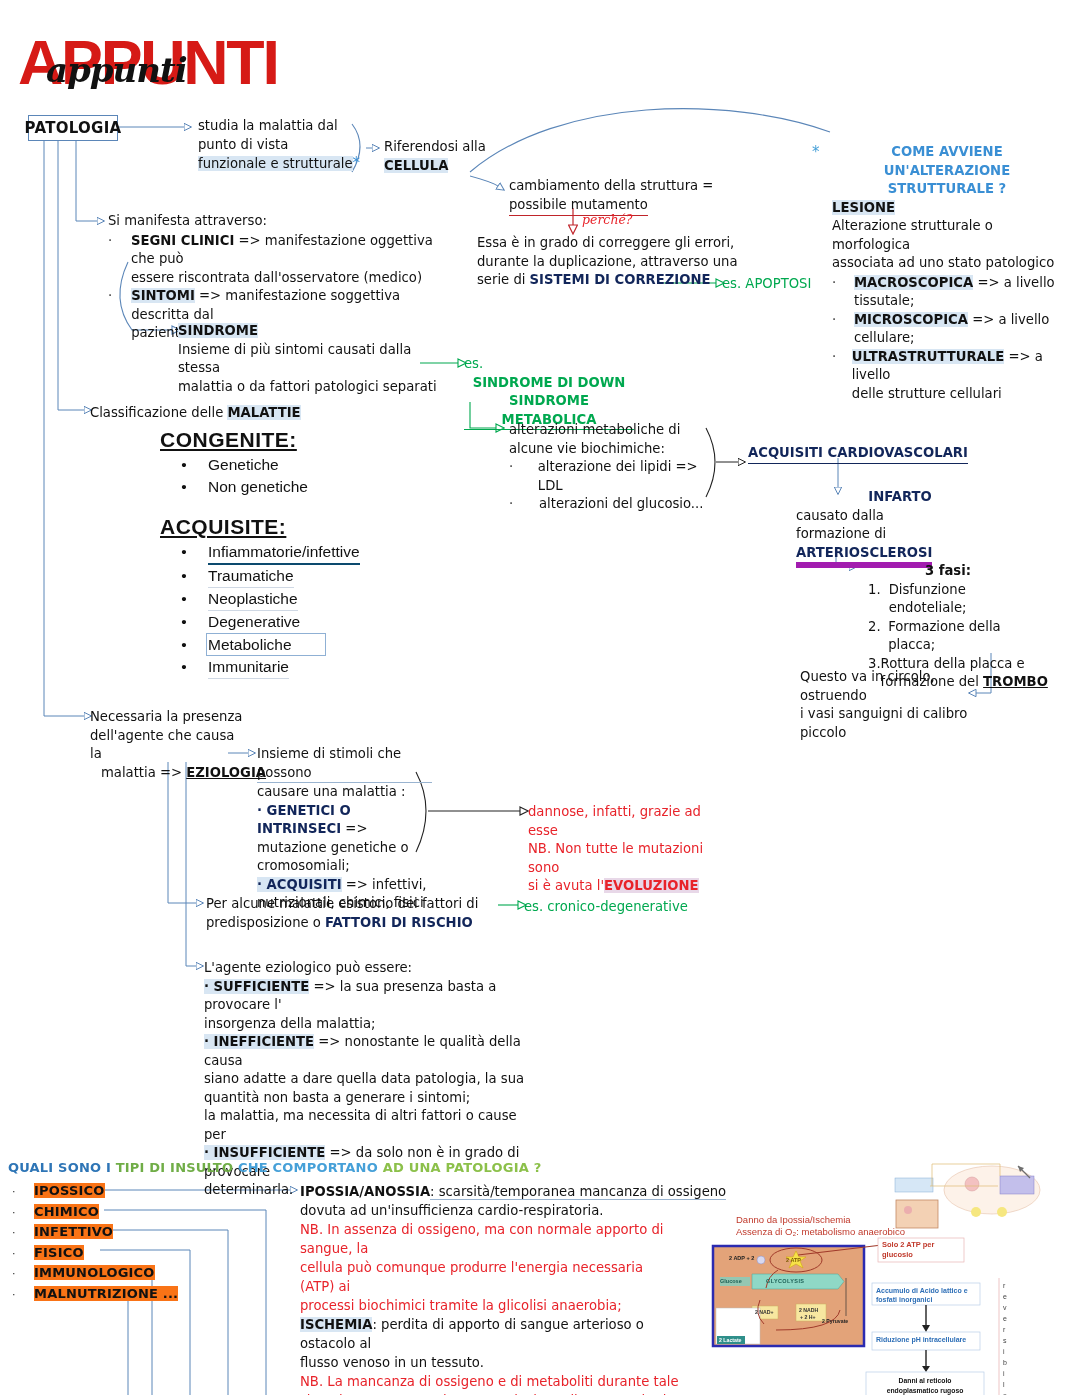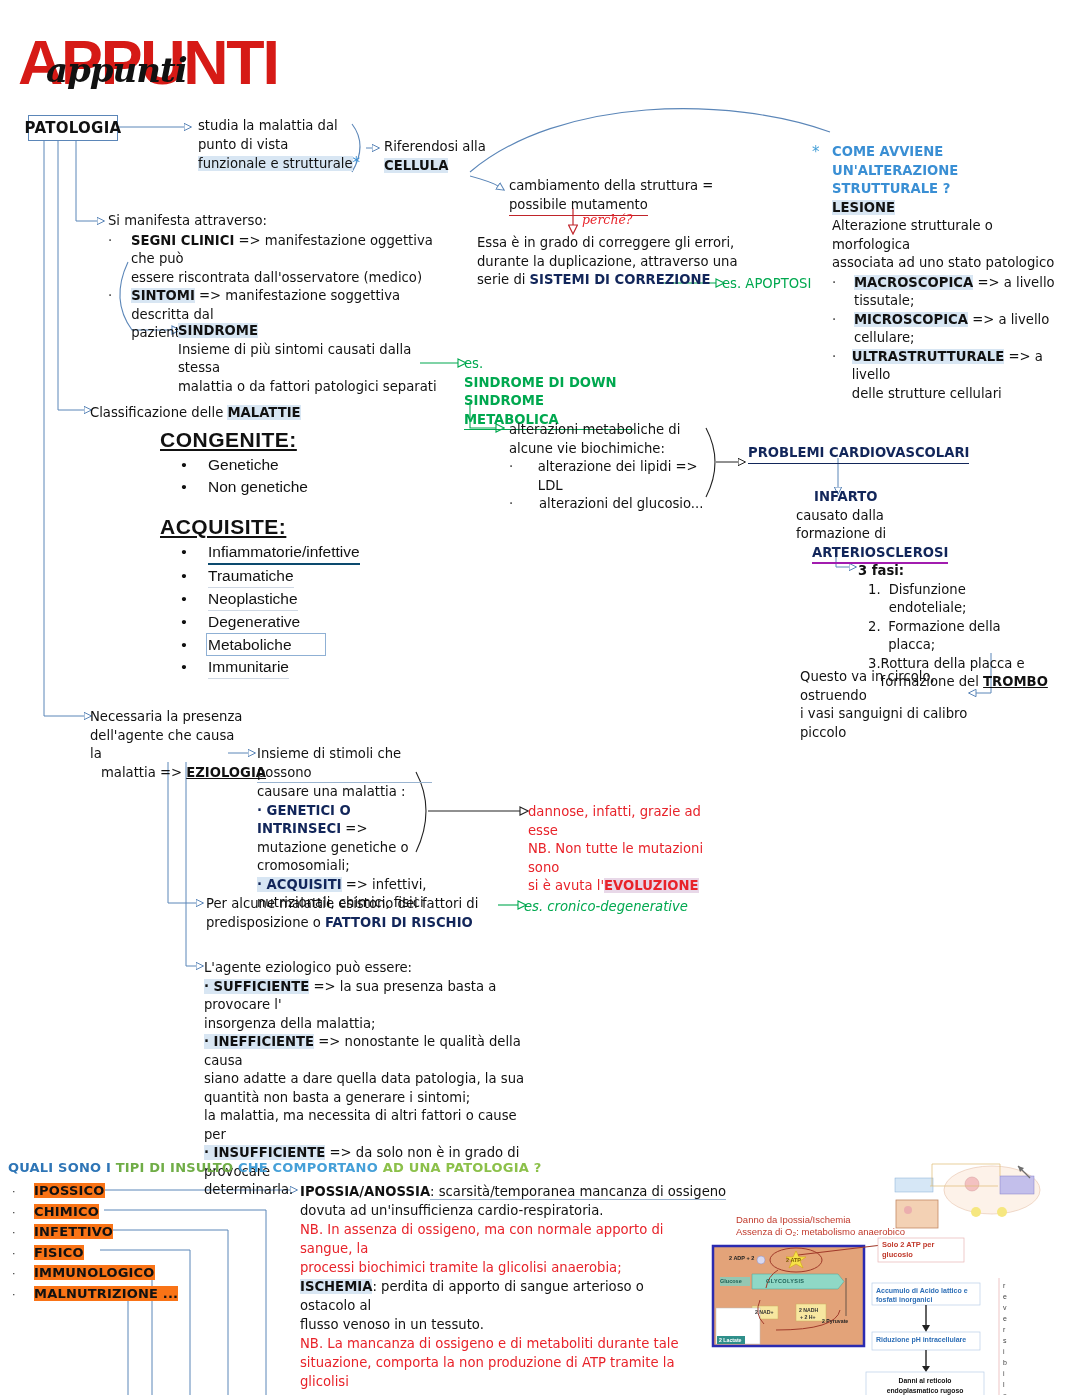--- a/index.html
+++ b/index.html
@@ -19,21 +19,21 @@
     transform:scaleX(1.12) scaleY(1.12);transform-origin:left top;
   }
   #logo .script{
     position:absolute;left:28px;top:24px;
     font-family:"DejaVu Serif", serif;
     font-style:italic;font-weight:bold;font-size:34px;
     color:#111;letter-spacing:-1px;
   }
   
   .t{font-size:13.2px;line-height:18.5px;}
-  b,.b{font-weight:bold;}
+  b,.b{font-weight:bold;text-align:center;}
   .hl{background:#d8e6f3;}
   .hlY{background:#f97316;}
   .hlP{background:#e8d8e8;}
   .u{text-decoration:underline;}
   .navy{color:#12265a;}
   .green{color:#00a84f;}
   .red{color:#e8232a;}
   .lightblue{color:#3a8fd4;}
   
   #patologia-box{
@@ -242,26 +242,26 @@
   <div style="display:flex;">
       <span style="width:30px;color:#333;">·</span>
       <span>alterazione dei lipidi =&gt; LDL</span>
     </div>
   <div style="display:flex;">
       <span style="width:30px;color:#333;">·</span>
       <span>alterazioni del glucosio...</span>
     </div>
 </div>
 
-<div class="abs t b navy" style="left:748px;top:444px;border-bottom:1px solid #12265a;">PROBLEMI CARDIOVASCOLARI</div>
+<div class="abs t b navy" style="left:748px;top:444px;border-bottom:1px solid #12265a;">ACQUISITI CARDIOVASCOLARI</div>
 <div class="abs t" style="left:796px;top:488px;width:190px;">
   <div class="b navy" style="margin-left:18px;">INFARTO</div>
   <div>causato dalla</div>
   <div>formazione di</div>
-  <div class="b navy" style="border-bottom:2px solid #a21caf;display:inline-block;margin-left:16px;">ARTERIOSCLEROSI</div>
+  <div class="b navy" style="border-bottom:6px solid #a21caf;display:inline-block;">ARTERIOSCLEROSI</div>
 </div>
 <div class="abs t" style="left:858px;top:562px;width:180px;">
   <div class="b">3 fasi:</div>
   <div style="display:flex;margin-left:10px;">
       <span style="width:22px;">1.</span>
       <span>Disfunzione endoteliale;</span>
     </div>
   <div style="display:flex;margin-left:10px;">
       <span style="width:22px;">2.</span>
       <span>Formazione della placca;</span>
@@ -343,21 +343,21 @@
 <div class="abs t red" style="left:528px;top:803px;width:180px;">
   <div>dannose, infatti, grazie ad esse</div>
   <div>NB. Non tutte le mutazioni sono</div>
   <div style="white-space:nowrap;"><span>si è avuta l'</span><span class="b hlP">EVOLUZIONE</span></div>
 </div>
 
 <div class="abs t" style="left:206px;top:895px;width:290px;">
   <div>Per alcune malattie esistono dei fattori di</div>
   <div style="white-space:nowrap;"><span>predisposizione o </span><span class="b navy">FATTORI DI RISCHIO</span></div>
 </div>
-<div class="abs t green" style="left:524px;top:898px;font-style:italic;">es. cronico-degenerative</div>
+<div class="abs t green" style="left:524px;top:898px;">es. cronico-degenerative</div>
 
 <div class="abs t" style="left:204px;top:959px;width:330px;">
   <div>L'agente eziologico può essere:</div>
   <div><span class="b hl">· SUFFICIENTE</span><span> =&gt; la sua presenza basta a provocare l'</span></div>
   <div>insorgenza della malattia;</div>
   <div><span class="b hl">· INEFFICIENTE</span><span> =&gt; nonostante le qualità della causa</span></div>
   <div>siano adatte a dare quella data patologia, la sua</div>
   <div>quantità non basta a generare i sintomi;</div>
   <div>la malattia, ma necessita di altri fattori o cause per</div>
   <div><span class="b hl">· INSUFFICIENTE</span><span> =&gt; da solo non è in grado di provocare</span></div>
@@ -392,20 +392,21 @@
   <div class="row">
       <span class="dot">·</span>
       <span class="lbl hlY">MALNUTRIZIONE ...</span>
     </div>
 </div>
 
 <div class="abs t" style="left:300px;top:1182px;width:380px;line-height:19px;">
   <div style="white-space:nowrap;"><span class="b">IPOSSIA/ANOSSIA</span><span style="border-bottom:1px solid #9ab4d0;">: scarsità/temporanea mancanza di ossigeno</span></div>
   <div>dovuta ad un'insufficienza cardio-respiratoria.</div>
   <div class="red">NB. In assenza di ossigeno, ma con normale apporto di sangue, la</div>
+  <div class="red">cellula può comunque produrre l'energia necessaria (ATP) ai</div>
   <div class="red">processi biochimici tramite la glicolisi anaerobia;</div>
   <div><span class="b hl">ISCHEMIA</span><span>: perdita di apporto di sangue arterioso o ostacolo al</span></div>
   <div>flusso venoso in un tessuto.</div>
   <div class="red">NB. La mancanza di ossigeno e di metaboliti durante tale</div>
   <div class="red">situazione, comporta la non produzione di ATP tramite la glicolisi</div>
 
 </div>
 
 <div id="figure" class="abs">
   

